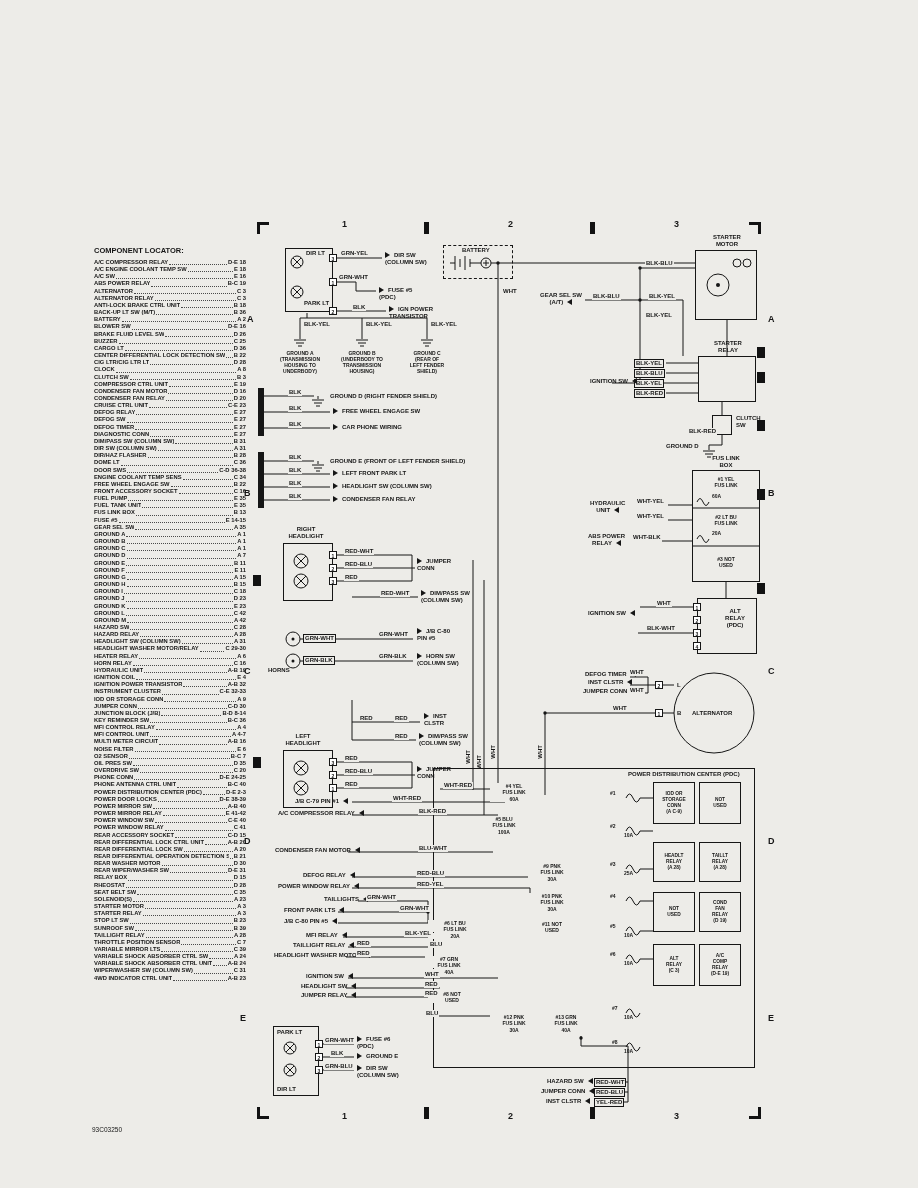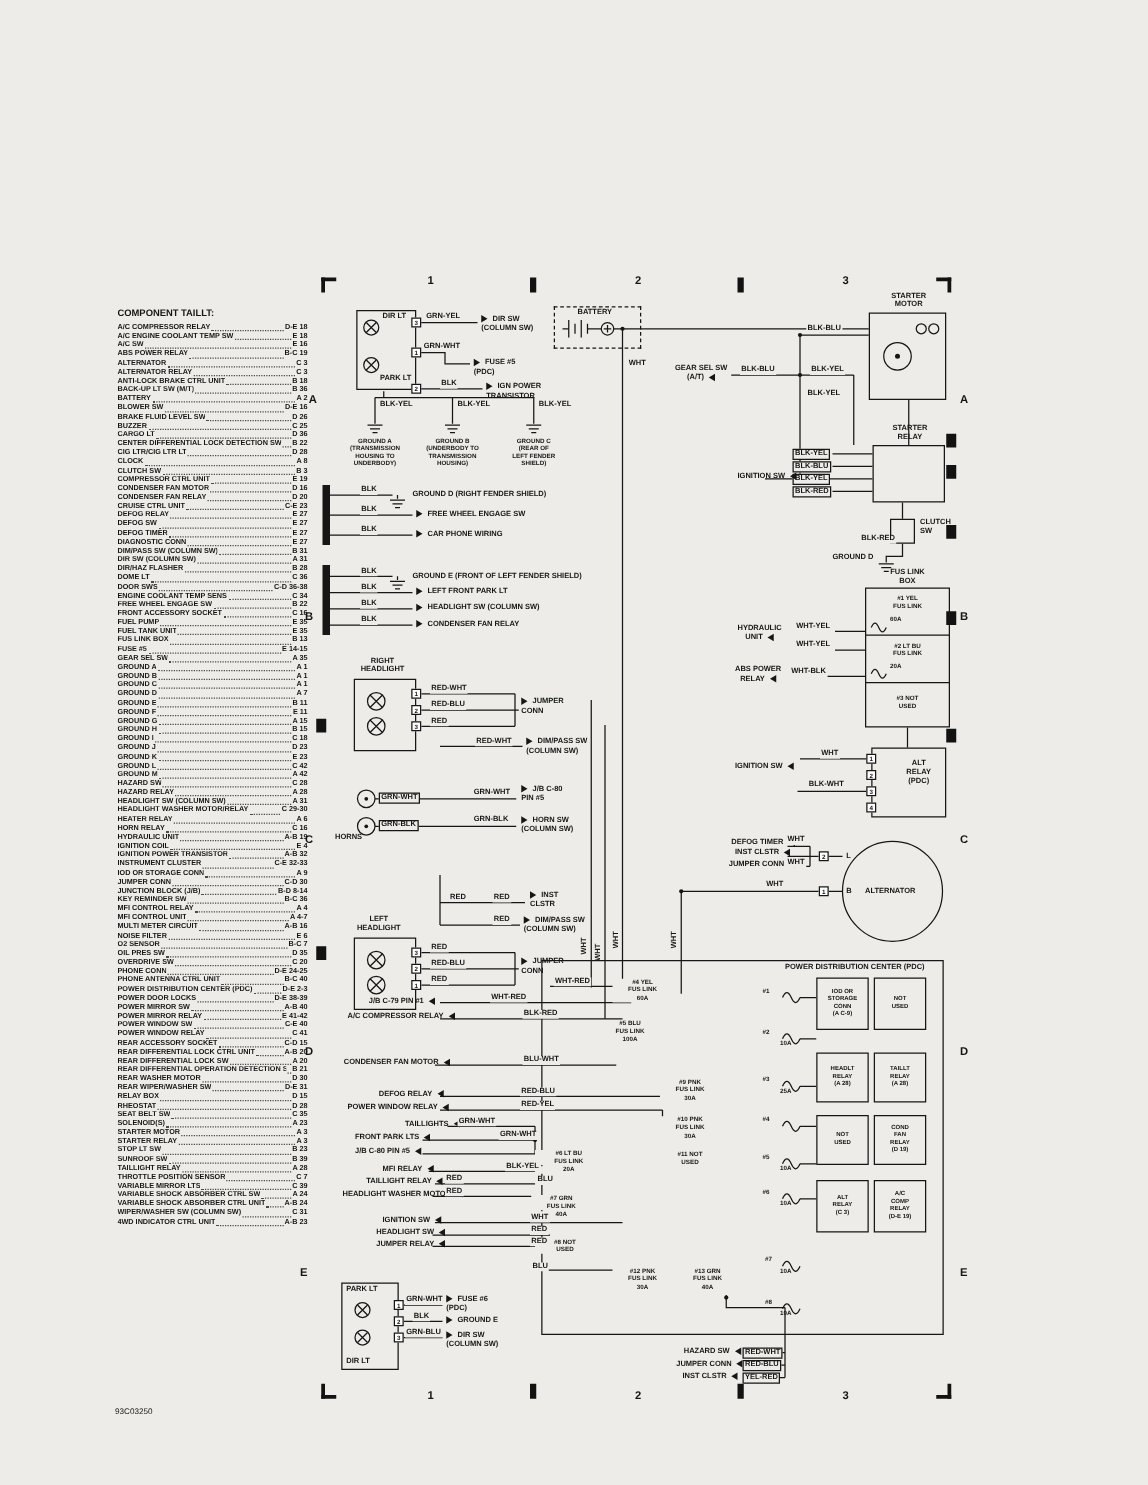--- a/index.html
+++ b/index.html
@@ -138,21 +138,21 @@
   <div class="grid" style="left:244px;top:489px">B</div>
   <div class="grid" style="left:244px;top:667px">C</div>
   <div class="grid" style="left:244px;top:837px">D</div>
   <div class="grid" style="left:240px;top:1014px">E</div>
   <div class="grid" style="left:768px;top:315px">A</div>
   <div class="grid" style="left:768px;top:489px">B</div>
   <div class="grid" style="left:768px;top:667px">C</div>
   <div class="grid" style="left:768px;top:837px">D</div>
   <div class="grid" style="left:768px;top:1014px">E</div>
 
-  <div class="loc-title">COMPONENT TAILLT:</div>
+  <div class="loc-title">COMPONENT LOCATOR:</div>
   <div class="locator">
       <div class="comp-row">
         <span class="comp-label">A/C COMPRESSOR RELAY</span>
         <span class="comp-dots"></span>
         <span class="comp-ref">D-E 18</span>
       </div>
       <div class="comp-row">
         <span class="comp-label">A/C ENGINE COOLANT TEMP SW</span>
         <span class="comp-dots"></span>
         <span class="comp-ref">E 18</span>

